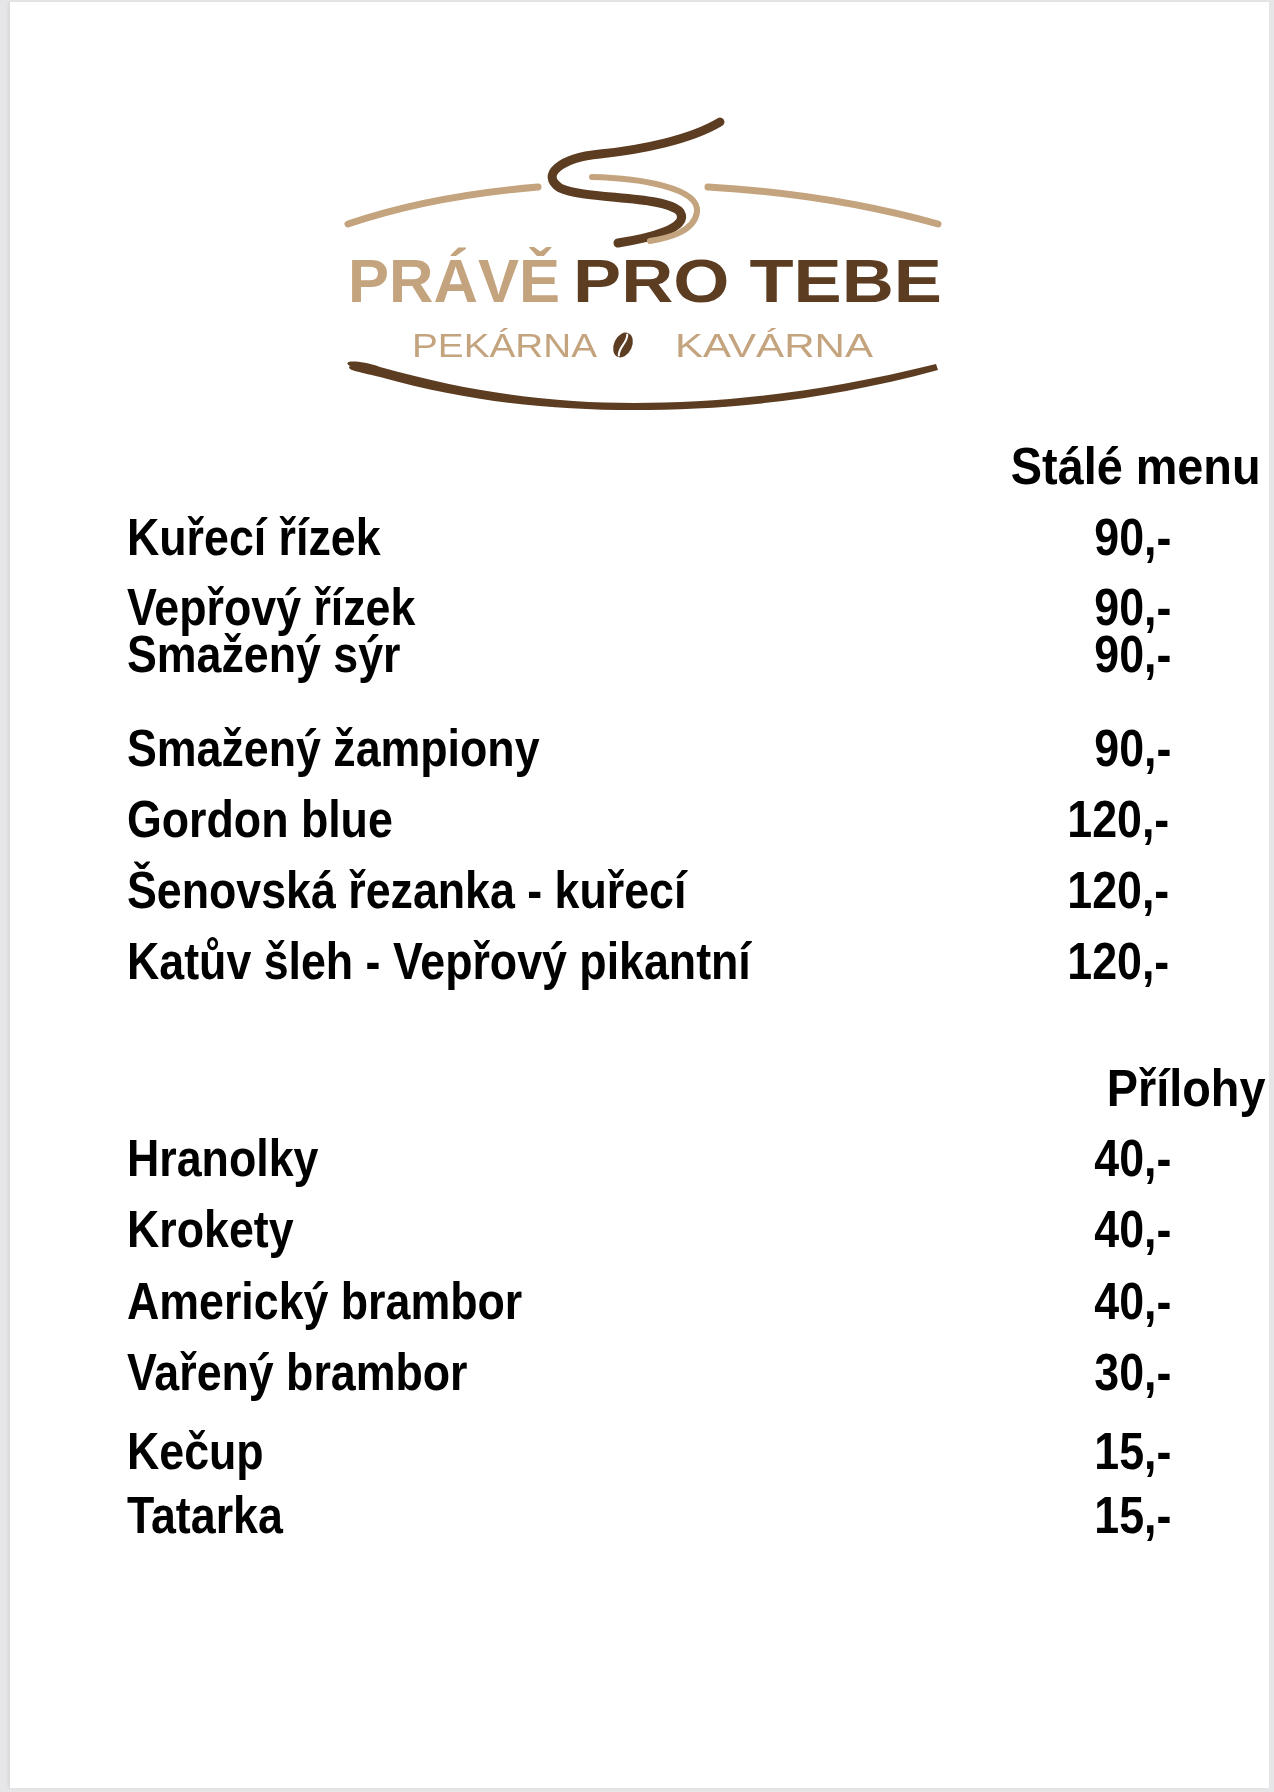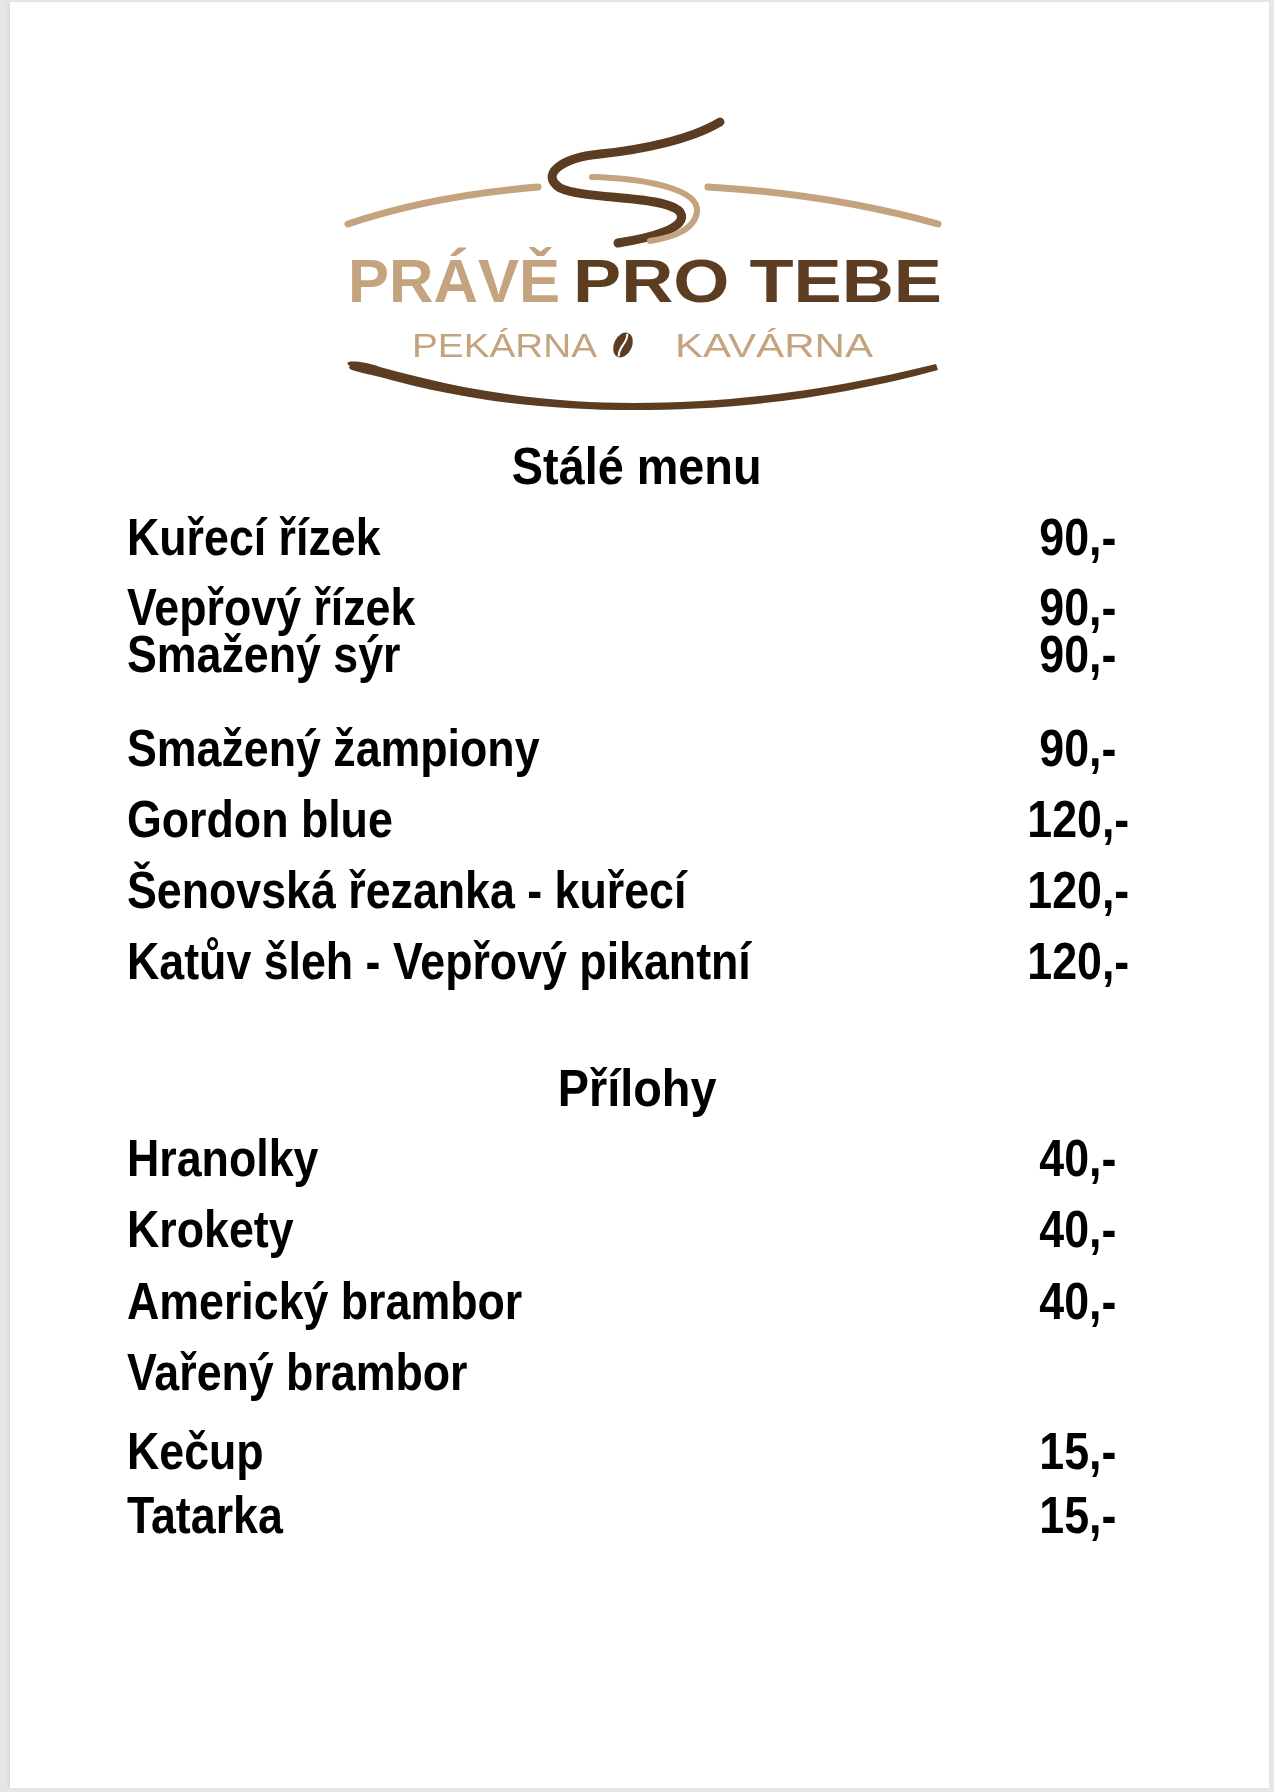--- a/index.html
+++ b/index.html
@@ -8,32 +8,32 @@
     background:#e6e6e8;
     font-family:"Liberation Sans", sans-serif;
   }
   .page {
     position:absolute; left:10px; top:2px; width:1259px; height:1786px;
     background:#ffffff;
     box-shadow: -2px 0 3px rgba(0,0,0,0.06);
   }
   .logo { position:absolute; left:0; top:0; width:1274px; height:430px; }
   .heading {
-    position:absolute; left:0; width:1274px; text-align:center;
+    position:absolute; left:0; width:1274px; text-align:right;
     font-weight:bold; font-size:52px; line-height:60px; color:#000;
   }
   .heading span { display:inline-block; transform:scaleX(0.9); transform-origin:center; }
   .row { position:absolute; left:0; width:1274px; height:60px; }
   .item-name {
     position:absolute; left:127px; top:0;
     font-weight:bold; font-size:52px; line-height:60px; color:#000;
     white-space:nowrap; transform:scaleX(0.86); transform-origin:left center;
   }
   .item-price {
-    position:absolute; left:978px; width:200px; top:0; text-align:center;
+    position:absolute; left:978px; width:200px; top:0; text-align:right;
     font-weight:bold; font-size:52px; line-height:60px; color:#000;
     white-space:nowrap;
   }
   .item-price span { display:inline-block; transform:scaleX(0.86); transform-origin:center; }
 </style>
 </head>
 <body>
 
 <div class="page"></div>
 
@@ -103,20 +103,21 @@
   <div class="row" style="top:1199px;">
     <div class="item-name">Krokety</div>
     <div class="item-price"><span>40,-</span></div>
   </div>
   <div class="row" style="top:1271px;">
     <div class="item-name">Americký brambor</div>
     <div class="item-price"><span>40,-</span></div>
   </div>
   <div class="row" style="top:1342px;padding-left:32px;">
     <div class="item-name">Vařený brambor</div>
+    <div class="item-price"><span>30,-</span></div>
   </div>
   <div class="row" style="top:1413px;margin-top:8px;">
     <div class="item-name">Kečup</div>
     <div class="item-price"><span>15,-</span></div>
   </div>
   <div class="row" style="top:1485px;padding-left:44px;">
     <div class="item-name">Tatarka</div>
     <div class="item-price"><span>15,-</span></div>
   </div>
 </div>

